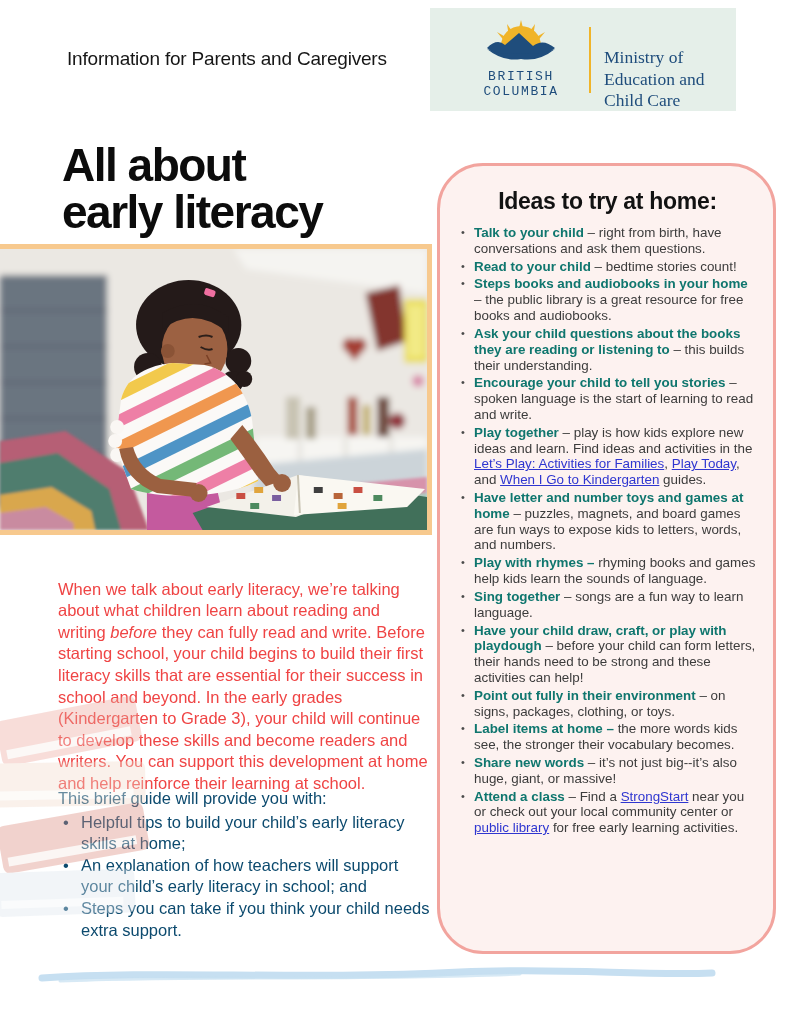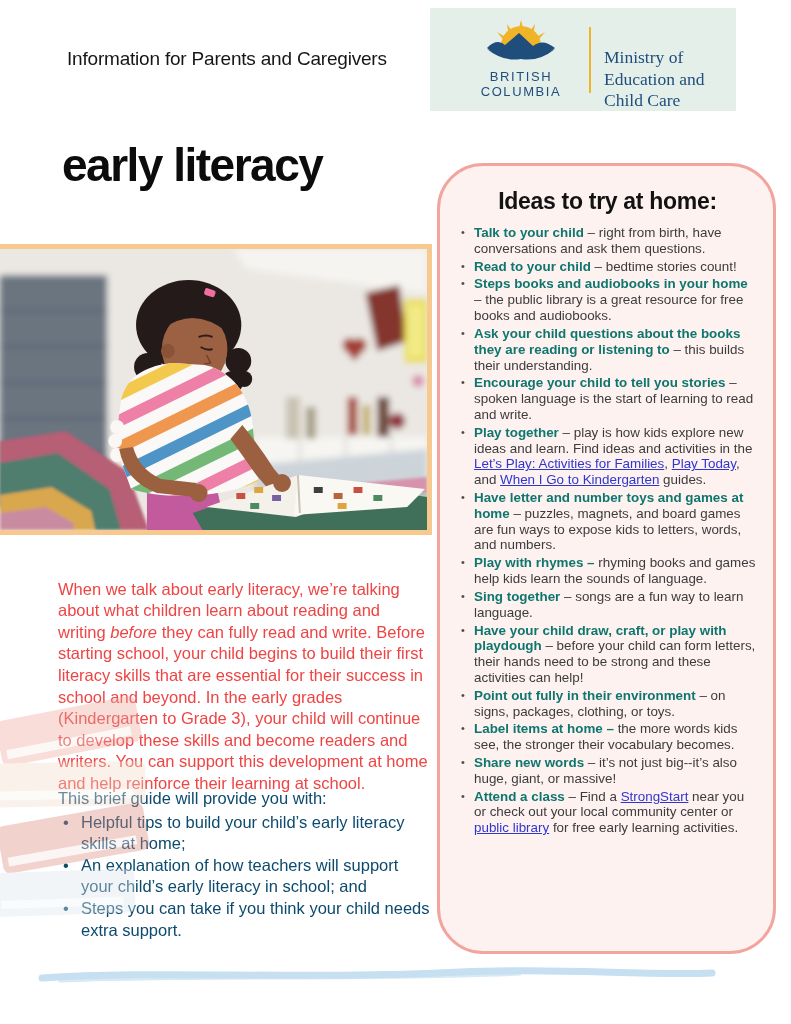--- a/index.html
+++ b/index.html
@@ -14,21 +14,21 @@
     font-size:19px; font-weight:400; color:#161616; letter-spacing:-0.2px;
   }
   .logobox {
     position:absolute; left:430px; top:8px; width:306px; height:103px;
     background:var(--logo-bg,#e5efe9);
     display:flex; align-items:center; box-sizing:border-box; padding-left:36px;
   }
   .bcmark { width:110px; text-align:center; }
   .bcmark svg { display:block; margin:0 auto 2px; }
   .orgname {
-    font-family:Liberation Sans, sans-serif; color:var(--logo-navy,#1f4d7c);
+    font-family:Liberation Mono, monospace; color:var(--logo-navy,#1f4d7c);
     font-size:13px; letter-spacing:1.6px; line-height:1.12; font-weight:500;
   }
   .logo-divider { width:2px; height:66px; background:var(--logo-gold,#f0b429); margin:0 13px 0 13px; }
   .ministry {
     font-family:"Liberation Serif", serif; color:var(--logo-navy,#1f4d7c);
     font-size:17.5px; line-height:1.22;margin-top:40px;
   }
   
   .title {
     position:absolute; left:62px; top:142px;
@@ -102,20 +102,21 @@
     </div>
     <div class="logo-divider"></div>
     <div class="ministry">
       <div>Ministry of</div>
       <div>Education and</div>
       <div>Child Care</div>
     </div>
   </div>
 
   <div class="title">
+    <div>All about</div>
     <div>early literacy</div>
   </div>
 
   <div class="photo">
     <svg viewBox="0 0 430 281" preserveAspectRatio="none">
       <defs>
         <filter id="blur3">
             <feGaussianBlur stdDeviation="3"></feGaussianBlur>
           </filter>
         <filter id="blur2">

